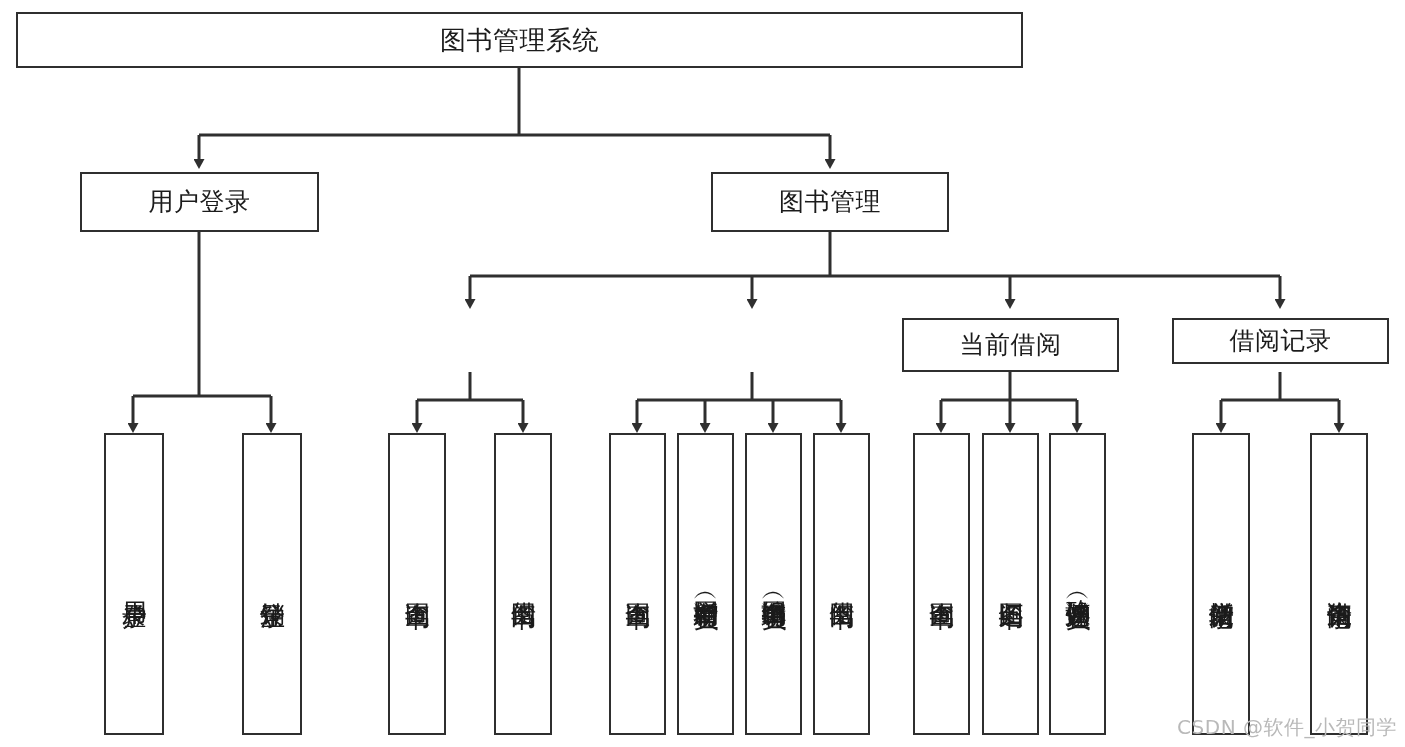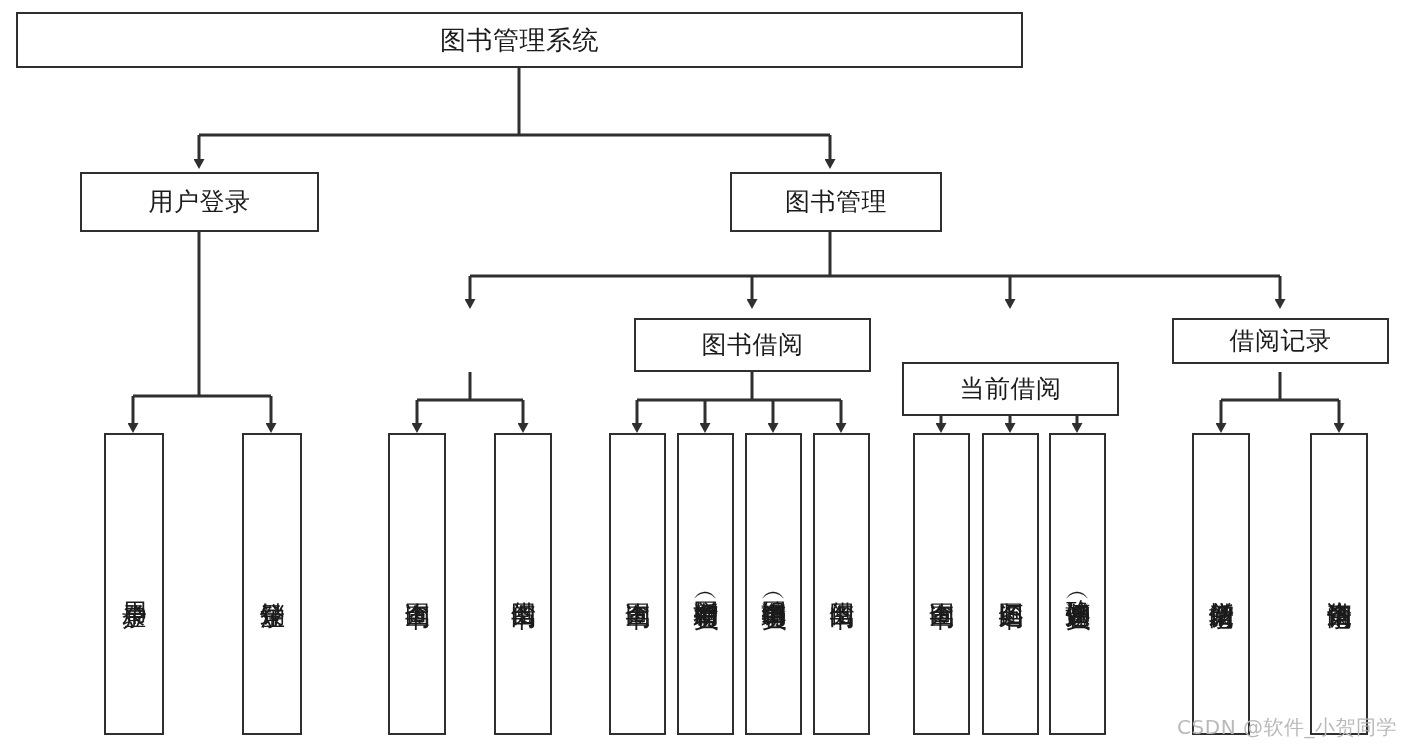--- a/index.html
+++ b/index.html
@@ -124,28 +124,25 @@
     </g>
   </svg>
 
   <div class="node horiz root" style="left:16px; top:12px; width:1007px; height:56px;">
     <span>图书管理系统</span>
   </div>
 
   <div class="node horiz" style="left:80px; top:172px; width:239px; height:60px;">
     <span>用户登录</span>
   </div>
-  <div class="node horiz" style="left:711px; top:172px; width:212px; height:60px;margin-left:19px;">
+  <div class="node horiz" style="left:711px; top:172px; width:238px; height:60px;">
     <span>图书管理</span>
   </div>
 
-  <div class="node horiz" style="left:634px; top:318px; width:237px; height:54px;">
-    <span>图书借阅</span>
-  </div>
-  <div class="node horiz" style="left:902px; top:318px; width:217px; height:54px;margin-top:44px;">
+  <div class="node horiz" style="left:902px; top:318px; width:217px; height:54px;">
     <span>当前借阅</span>
   </div>
   <div class="node horiz" style="left:1172px; top:318px; width:217px; height:46px;">
     <span>借阅记录</span>
   </div>
 
   <div class="node vert" style="left:104px; top:433px; width:60px; height:302px;">
     <span class="vlabel">用户登录</span>
   </div>
   <div class="node vert" style="left:242px; top:433px; width:60px; height:302px;">

